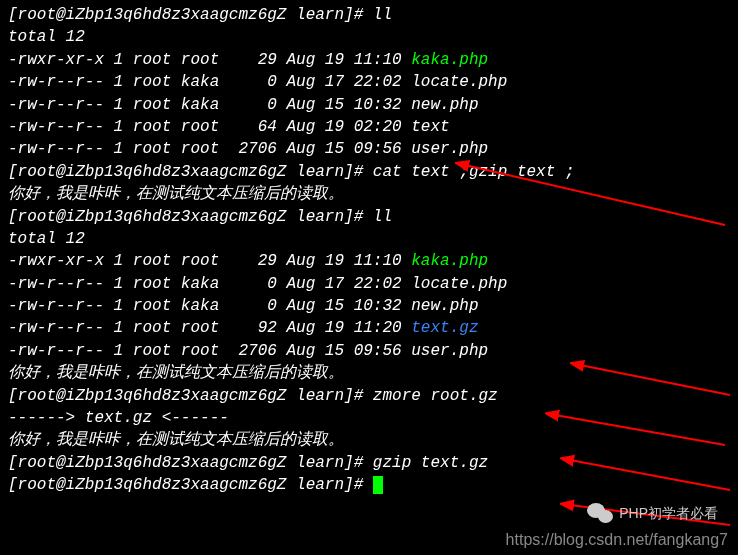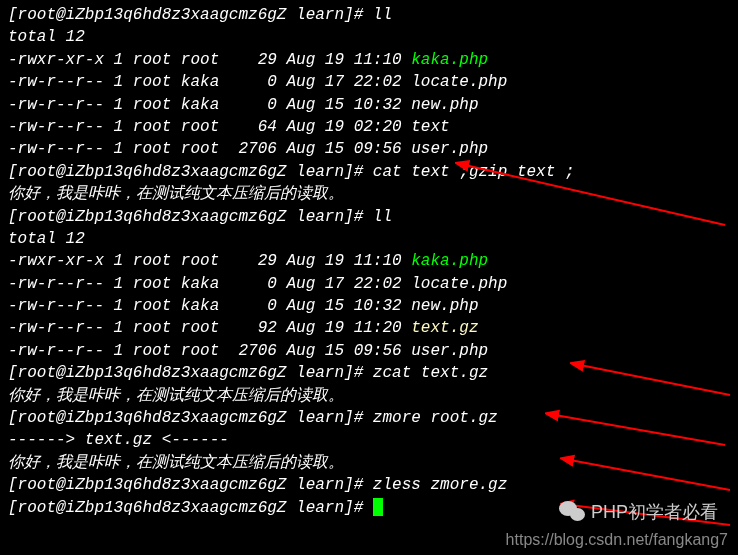--- a/index.html
+++ b/index.html
@@ -21,21 +21,21 @@
     }
     .line {
       white-space: pre;
       font-style: italic;
     }
     .green {
       color: #00ff00;
       text-align: center;
     }
     .red {
-      color: #fef9c3;
+      color: #3b82f6;
     }
     .cursor {
       background: #00ff00;
       color: #00ff00;
       display: inline-block;
       width: 10px;
       height: 18px;
       vertical-align: middle;
     }
     .arrow {
@@ -43,21 +43,21 @@
       pointer-events: none;
     }
     .watermark {
       position: absolute;
       right: 20px;
       bottom: 30px;
       display: flex;
       align-items: center;
       gap: 6px;
       color: #ccc;
-      font-size: 18px;
+      font-size: 14px;
       font-family: sans-serif;
     }
     .wechat-icon {
       width: 26px;
       height: 22px;
       position: relative;
     }
     .wechat-icon .bubble1 {
       position: absolute;
       width: 18px;
@@ -102,26 +102,25 @@
   <div class="line">你好，我是咔咔，在测试纯文本压缩后的读取。</div>
   <div class="line"><span>[root@iZbp13q6hd8z3xaagcmz6gZ learn]# </span><span>ll</span></div>
   <div class="line">total 12</div>
   <div id="listing2">
       <div class="line">-rwxr-xr-x 1 root root    29 Aug 19 11:10 <span class="green">kaka.php</span></div>
       <div class="line">-rw-r--r-- 1 root kaka     0 Aug 17 22:02 locate.php</div>
       <div class="line">-rw-r--r-- 1 root kaka     0 Aug 15 10:32 new.php</div>
       <div class="line">-rw-r--r-- 1 root root    92 Aug 19 11:20 <span class="red">text.gz</span></div>
       <div class="line">-rw-r--r-- 1 root root  2706 Aug 15 09:56 user.php</div>
     </div>
-  <div class="line"><span>[root@iZbp13q6hd8z3xaagcmz6gZ learn]# </span><span>zcat text.gz</span></div>
   <div class="line">你好，我是咔咔，在测试纯文本压缩后的读取。</div>
   <div class="line"><span>[root@iZbp13q6hd8z3xaagcmz6gZ learn]# </span><span>zmore root.gz</span></div>
   <div class="line">------&gt; text.gz &lt;------</div>
   <div class="line">你好，我是咔咔，在测试纯文本压缩后的读取。</div>
-  <div class="line"><span>[root@iZbp13q6hd8z3xaagcmz6gZ learn]# </span><span>zless zmore.gz</span></div>
+  <div class="line"><span>[root@iZbp13q6hd8z3xaagcmz6gZ learn]# </span><span>gzip text.gz</span></div>
   <div class="line"><span>[root@iZbp13q6hd8z3xaagcmz6gZ learn]# </span><span class="cursor"></span></div>
 </div>
 
 <svg class="arrow" style="left:455px;top:155px;width:280px;height:80px;">
   <defs>
       <marker id="ah1" markerWidth="10" markerHeight="10" refX="2" refY="3" orient="auto">
         <polygon points="0 0, 8 3, 0 6" fill="#ff0000"></polygon>
       </marker>
     </defs>
   <line x1="270" y1="70" x2="10" y2="10" stroke="#ff0000" stroke-width="2" marker-end="url(#ah1)"></line>

